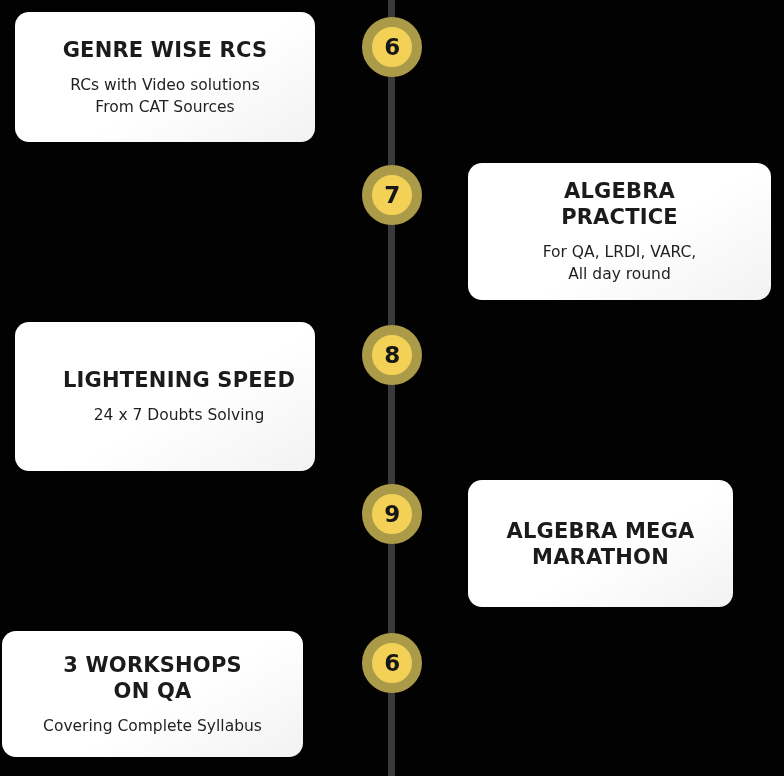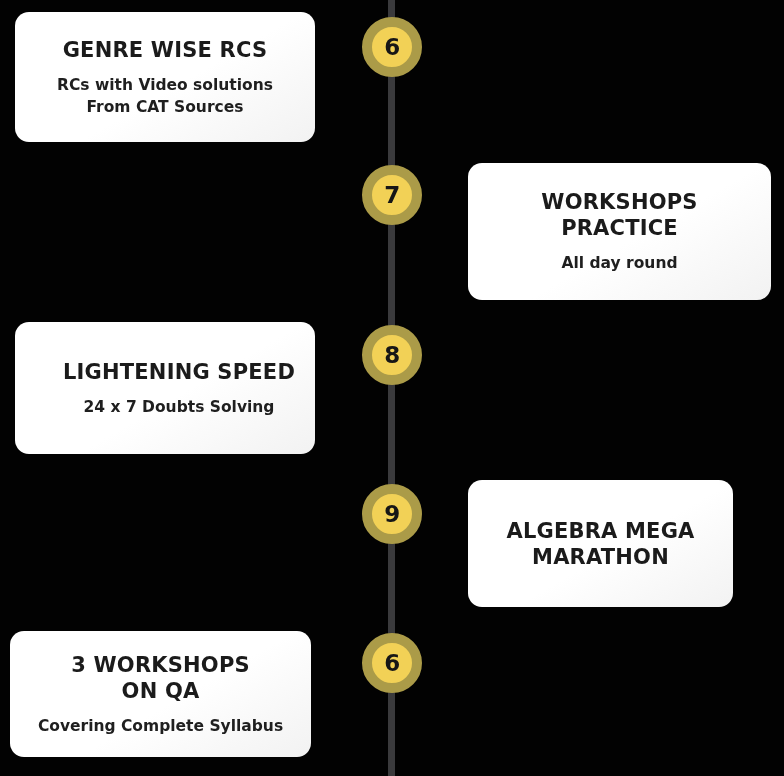--- a/index.html
+++ b/index.html
@@ -65,29 +65,29 @@
     font-size: 21px;
     line-height: 26px;
     font-weight: bold;
     color: var(--card-text);
     letter-spacing: 0.2px;
   }
   .card-subtitle {
     margin-top: 11px;
     font-size: 15.5px;
     line-height: 22px;
-    font-weight: bold;
+    font-weight: normal;
     color: #1f1f1f;
   }
   
   #card-0 { left: 15px;  top: 12px;  width: 300px; height: 130px; }
   #card-1 { left: 468px; top: 163px; width: 303px; height: 137px; }
-  #card-2 { left: 15px;  top: 322px; width: 300px; height: 132px; padding-left: 42px; }
+  #card-2 { left: 15px;  top: 322px; width: 300px; height: 149px; padding-left: 42px; }
   #card-3 { left: 468px; top: 480px; width: 265px; height: 127px; }
-  #card-4 { left: 10px;  top: 631px; width: 301px; height: 126px; align-items: center; }
+  #card-4 { left: 2px;  top: 631px; width: 301px; height: 126px; align-items: center; }
   #node-0 { top: 17px; }
   #node-1 { top: 165px; }
   #node-2 { top: 325px; }
   #node-3 { top: 484px; }
   #node-4 { top: 633px; }
 </style>
 </head>
 <body>
 
 <div class="timeline-line"></div>
@@ -113,24 +113,25 @@
     <div>GENRE WISE RCS</div>
   </div>
   <div class="card-subtitle">
     <div>RCs with Video solutions</div>
     <div>From CAT Sources</div>
   </div>
 </div>
 
 <div class="card" id="card-1">
   <div class="card-title">
-    <div>WORKSHOPS</div>
+    <div>ALGEBRA</div>
     <div>PRACTICE</div>
   </div>
   <div class="card-subtitle">
+    <div>For QA, LRDI, VARC,</div>
     <div>All day round</div>
   </div>
 </div>
 
 <div class="card" id="card-2">
   <div class="card-title">
     <div>LIGHTENING SPEED</div>
   </div>
   <div class="card-subtitle">
     <div>24 x 7 Doubts Solving</div>

